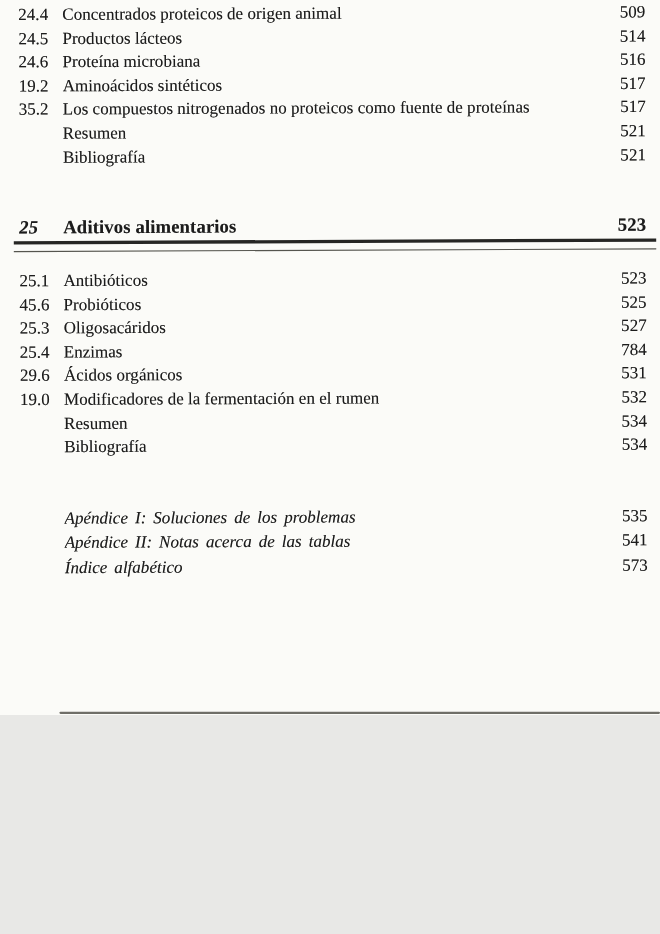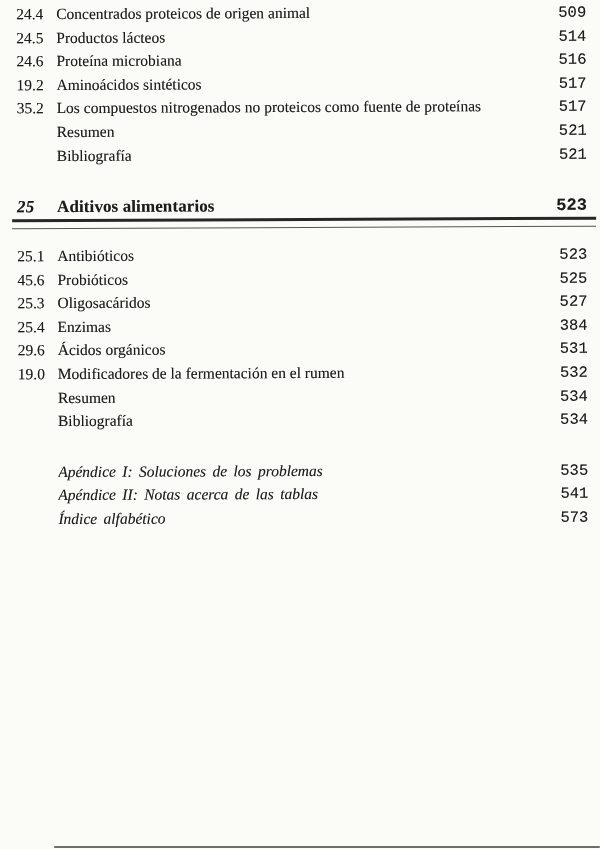--- a/index.html
+++ b/index.html
@@ -1,30 +1,30 @@
 <!DOCTYPE html>
 <html><head>
 <meta charset="utf-8">
 <style>
   html,body{margin:0;padding:0;background:#e8e8e6;}
   .page{
     position:relative;
-    width:600px;height:849px;
+    width:600px;height:650px;
     background:#fbfbf8;
     font-family:"Liberation Serif", serif;
     color:#1c1c1c;
     overflow:hidden;
     text-shadow:0 0 .5px rgba(25,25,25,.45);
   }
   .content{position:absolute;inset:0;transform:rotate(-0.25deg);transform-origin:50% 50%;}
   .block{position:absolute;left:18px;right:12px;}
   .row{display:flex;align-items:baseline;}
   .num{flex:0 0 40px;}
   .title{flex:1 1 auto;white-space:nowrap;overflow:hidden;}
-  .page-num{flex:0 0 60px;text-align:right;font-family:Liberation Mono, monospace;}
+  .page-num{flex:0 0 60px;text-align:right;}
   .block-a{top:2px;font-size:15.5px;line-height:21.6px;}
   .block-b{top:244px;font-size:15.5px;line-height:21.6px;}
   .block-c{top:460px;font-size:15.5px;line-height:22.4px;}
   .block-c .title{font-style:italic;word-spacing:2.5px;}
   .chapter-header{
     position:absolute;top:196px;left:18px;right:12px;
     display:flex;align-items:baseline;
     font-weight:bold;font-size:17px;line-height:20px;
     letter-spacing:.1px;
   }
@@ -102,21 +102,21 @@
         <span class="page-num">525</span>
       </div>
       <div class="row">
         <span class="num">25.3</span>
         <span class="title">Oligosacáridos</span>
         <span class="page-num">527</span>
       </div>
       <div class="row">
         <span class="num">25.4</span>
         <span class="title">Enzimas</span>
-        <span class="page-num">384</span>
+        <span class="page-num">784</span>
       </div>
       <div class="row">
         <span class="num">29.6</span>
         <span class="title">Ácidos orgánicos</span>
         <span class="page-num">531</span>
       </div>
       <div class="row">
         <span class="num">19.0</span>
         <span class="title">Modificadores de la fermentación en el rumen</span>
         <span class="page-num">532</span>

